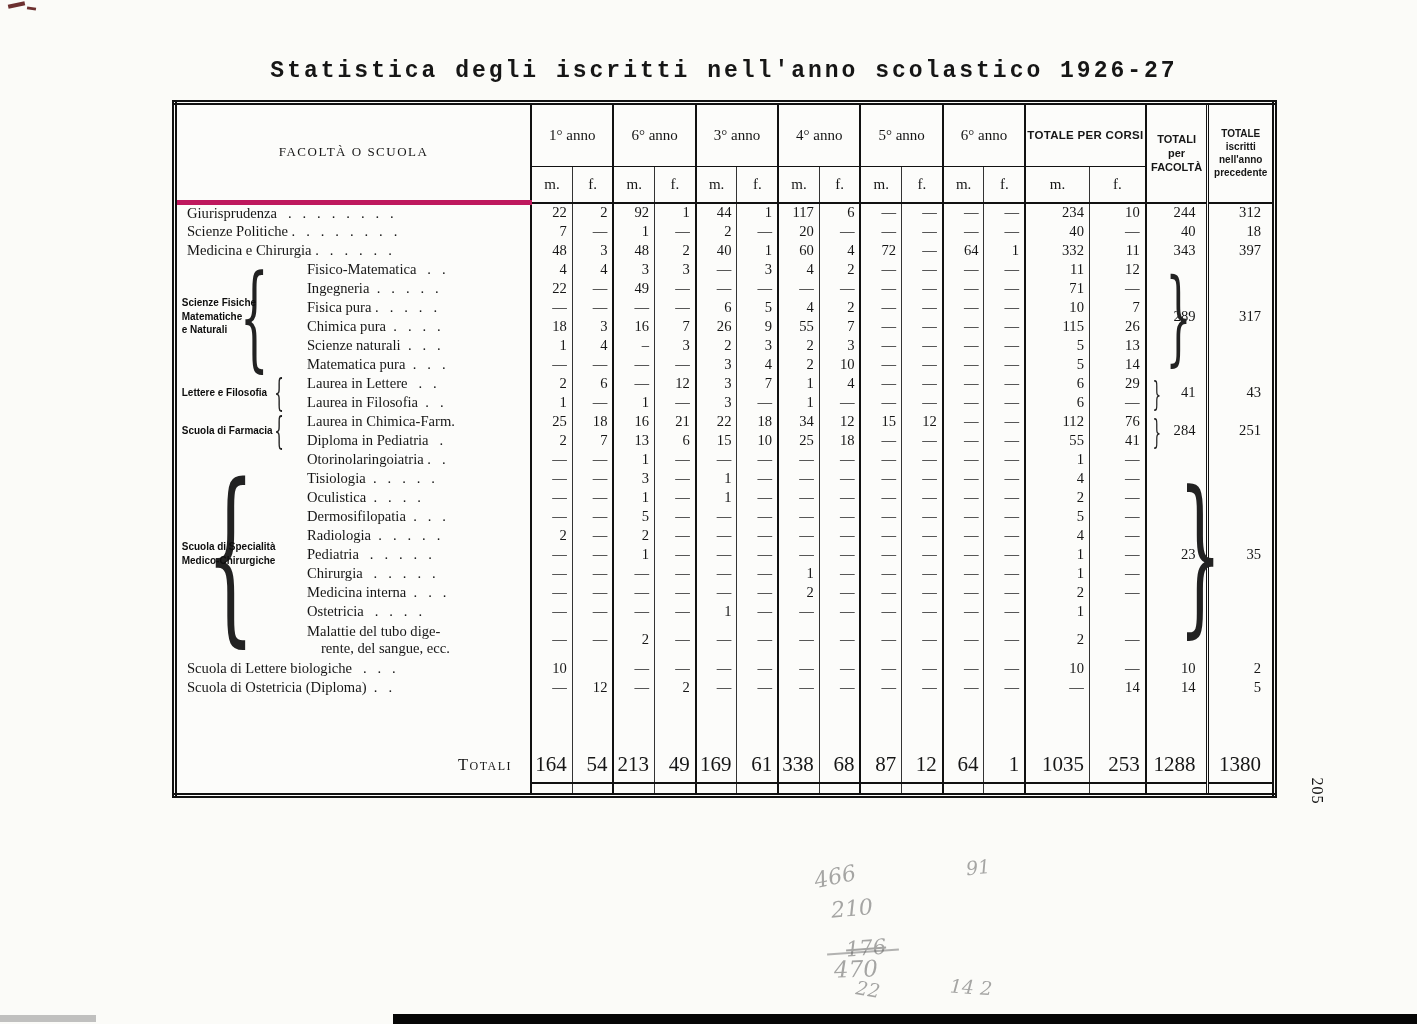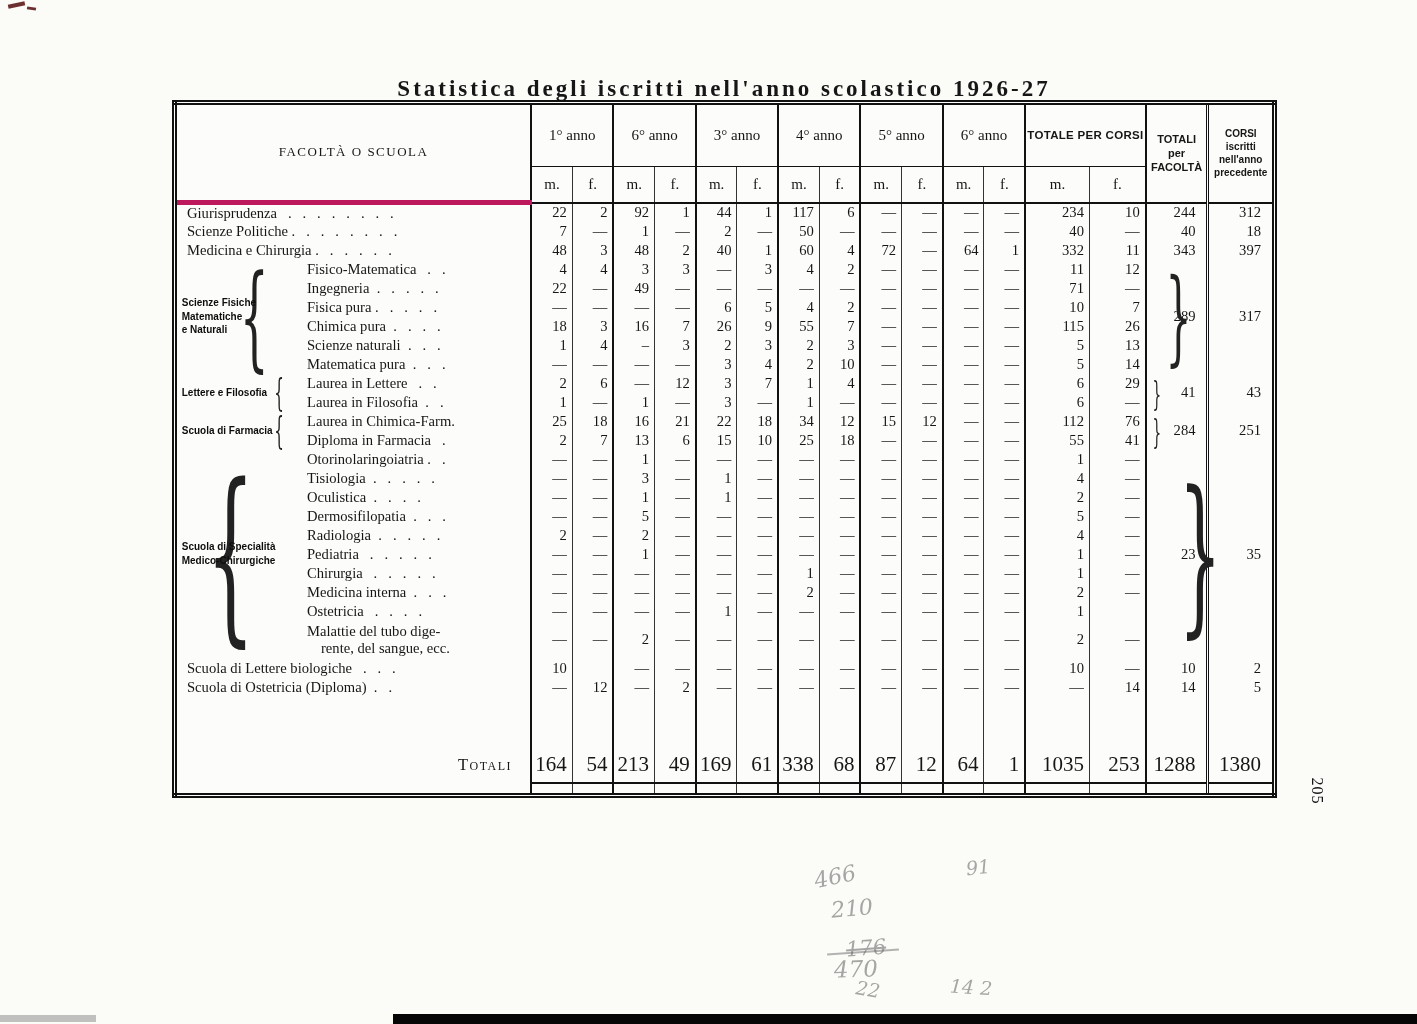--- a/index.html
+++ b/index.html
@@ -1,18 +1,18 @@
 <!DOCTYPE html>
 <html><head>
 <meta charset="utf-8">
 <style>
 *{box-sizing:border-box;margin:0;padding:0}
 html,body{background:#fbfbf8}
 body{width:1417px;height:1024px;position:relative;font-family:"Liberation Serif",serif;color:#161616;overflow:hidden}
-.title{position:absolute;top:76px;left:170px;width:1108px;text-align:center;font-size:23px;font-weight:bold;letter-spacing:3px;font-family:Liberation Serif, serif}
+.title{position:absolute;top:58px;left:170px;width:1108px;text-align:center;font-size:23px;font-weight:bold;letter-spacing:3px;font-family:Liberation Mono, monospace}
 table{position:absolute;top:100px;left:172px;width:1105px;table-layout:fixed;border-collapse:collapse;border:5px double #111;background:#fcfcfa}
 th,td{font-weight:normal;vertical-align:middle;line-height:1.1}
 thead th{text-align:center}
 .hrow1{height:64px}
 .fac-h{font-size:13px;letter-spacing:1.5px;border-bottom:5px solid #be185d}
 .yr{font-size:15px;border-left:2px solid #111;border-bottom:1px solid #111}
 .tpc{font-family:"Liberation Sans",sans-serif;font-weight:bold;font-size:11.5px;letter-spacing:.3px;border-left:2px solid #111;border-bottom:1px solid #111}
 .totfac,.totprec{font-family:"Liberation Sans",sans-serif;font-weight:bold;white-space:pre-line;border-bottom:2px solid #111;line-height:1.3}
 .totfac{font-size:11px;border-left:2px solid #111}
 .totprec{font-size:10px;border-left:3px double #111}
@@ -91,21 +91,21 @@
       <th class="yr" colspan="2">1° anno</th>
       <th class="yr" colspan="2">6° anno</th>
       <th class="yr" colspan="2">3° anno</th>
       <th class="yr" colspan="2">4° anno</th>
       <th class="yr" colspan="2">5° anno</th>
       <th class="yr" colspan="2">6° anno</th>
       <th class="tpc" colspan="2">TOTALE PER CORSI</th>
       <th class="totfac" rowspan="2">TOTALI
 per
 FACOLTÀ</th>
-      <th class="totprec" rowspan="2">CORSI
+      <th class="totprec" rowspan="2">TOTALE
 iscritti
 nell'anno
 precedente</th>
     </tr>
     <tr id="mfrow">
         <th class="mh">m.</th>
         <th class="mt">f.</th>
         <th class="mh">m.</th>
         <th class="mt">f.</th>
         <th class="mh">m.</th>
@@ -141,21 +141,21 @@
         <td class="num prec" rowspan="1">312</td>
       </tr>
       <tr class="body-row">
         <td class="label" colspan="2">Scienze Politiche .   .   .   .   .   .   .   .</td>
         <td class="num c0">7</td>
         <td class="num c1">—</td>
         <td class="num c2">1</td>
         <td class="num c3">—</td>
         <td class="num c4">2</td>
         <td class="num c5">—</td>
-        <td class="num c6">50</td>
+        <td class="num c6">20</td>
         <td class="num c7">—</td>
         <td class="num c8">—</td>
         <td class="num c9">—</td>
         <td class="num c10">—</td>
         <td class="num c11">—</td>
         <td class="num c12">40</td>
         <td class="num c13">—</td>
         <td class="num fac" rowspan="1"><span class="fval">40</span></td>
         <td class="num prec" rowspan="1">18</td>
       </tr>
@@ -345,21 +345,21 @@
         <td class="num c8">15</td>
         <td class="num c9">12</td>
         <td class="num c10">—</td>
         <td class="num c11">—</td>
         <td class="num c12">112</td>
         <td class="num c13">76</td>
         <td class="num fac" rowspan="2"><span class="fbrace" style="font-size: 34px;"></span><span class="fval">284</span></td>
         <td class="num prec" rowspan="2">251</td>
       </tr>
       <tr class="body-row">
-        <td class="label ind">Diploma in Farmacia   .</td>
+        <td class="label ind">Diploma in Pediatria   .</td>
         <td class="num c0">2</td>
         <td class="num c1">7</td>
         <td class="num c2">13</td>
         <td class="num c3">6</td>
         <td class="num c4">15</td>
         <td class="num c5">10</td>
         <td class="num c6">25</td>
         <td class="num c7">18</td>
         <td class="num c8">—</td>
         <td class="num c9">—</td>

